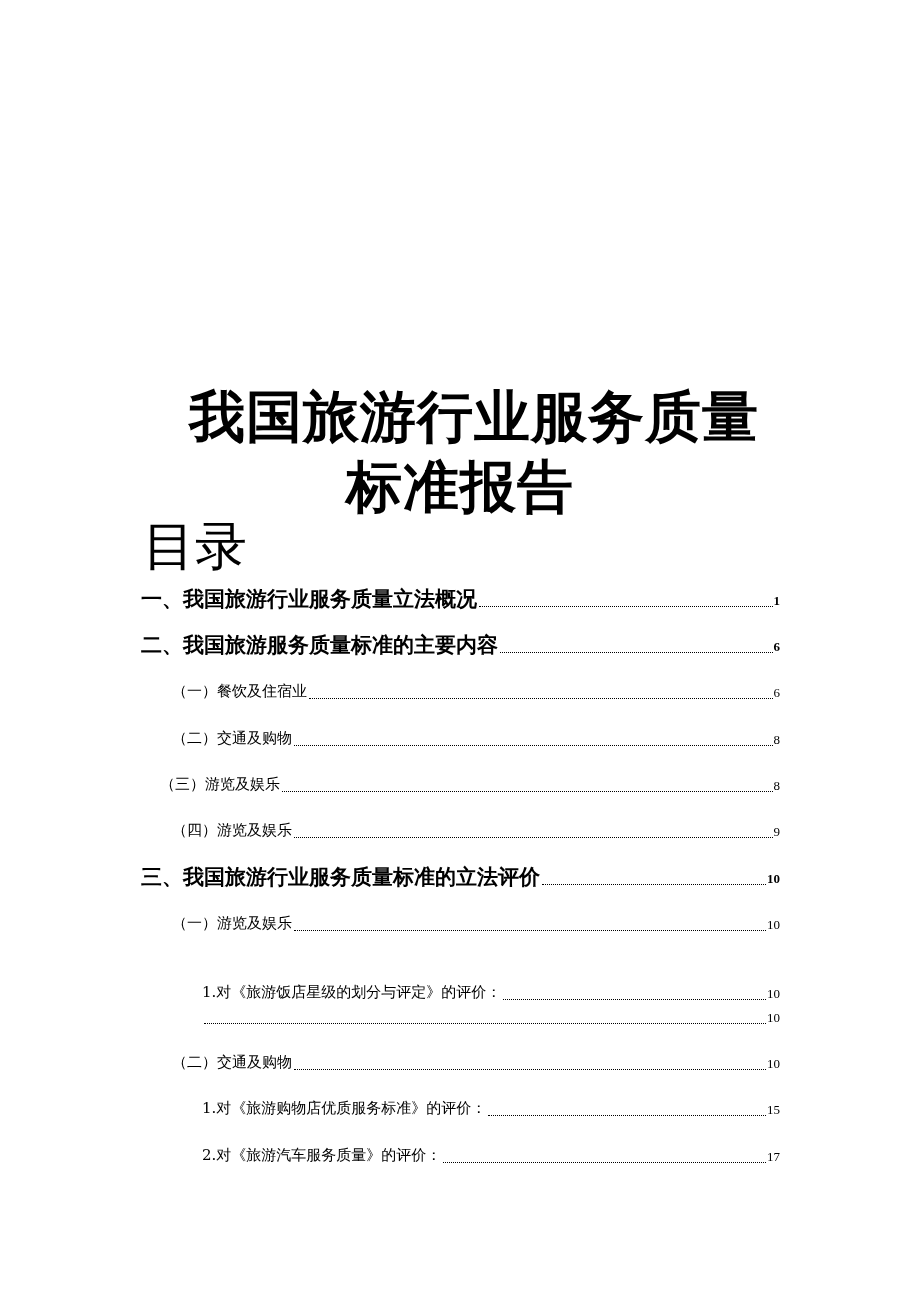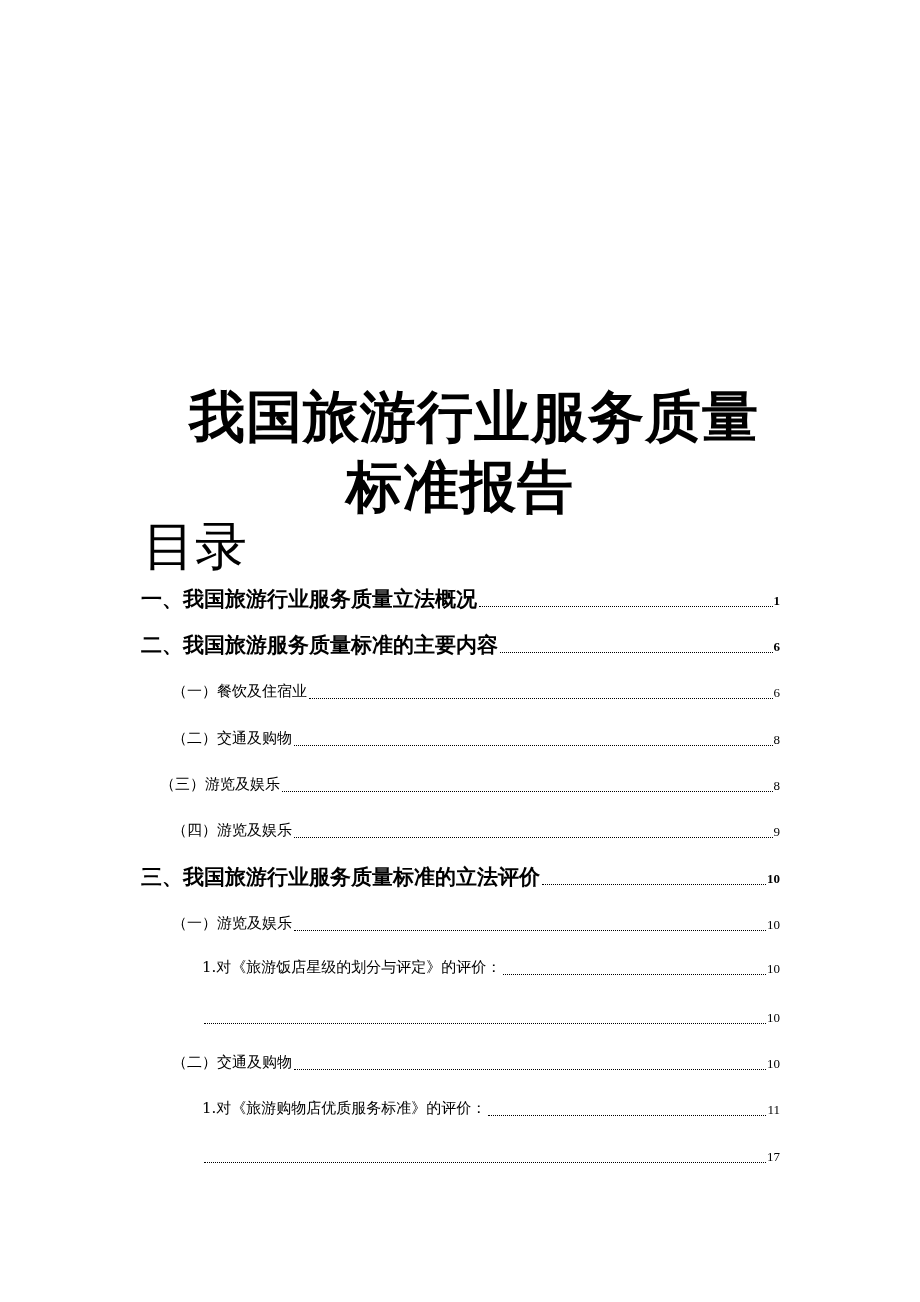--- a/index.html
+++ b/index.html
@@ -57,36 +57,37 @@
   <div class="toc-row lvl1" style="top:858px;left:141px;">
     <span class="label">三、我国旅游行业服务质量标准的立法评价</span>
     <span class="leader"></span>
     <span class="page">10</span>
   </div>
   <div class="toc-row lvl2" style="top:904px;left:172px;">
     <span class="label">（一）游览及娱乐</span>
     <span class="leader"></span>
     <span class="page">10</span>
   </div>
-  <div class="toc-row lvl3" style="top:948px;left:202px;justify-content:space-between;">
+  <div class="toc-row lvl3" style="top:973px;left:202px;justify-content:space-between;">
     <span class="label">1.对《旅游饭店星级的划分与评定》的评价：</span>
     <span class="leader"></span>
     <span class="page">10</span>
   </div>
   <div class="toc-row lvl3" style="top:997px;left:202px;">
     <span class="leader"></span>
     <span class="page">10</span>
   </div>
   <div class="toc-row lvl2" style="top:1043px;left:172px;">
     <span class="label">（二）交通及购物</span>
     <span class="leader"></span>
     <span class="page">10</span>
   </div>
   <div class="toc-row lvl3" style="top:1089px;left:202px;text-align:right;">
     <span class="label">1.对《旅游购物店优质服务标准》的评价：</span>
     <span class="leader"></span>
-    <span class="page">11</span>
+    <span class="page">15</span>
   </div>
   <div class="toc-row lvl3" style="top:1136px;left:202px;">
+    <span class="label">2.对《旅游汽车服务质量》的评价：</span>
     <span class="leader"></span>
     <span class="page">17</span>
   </div>
 </div>
 
 </body></html>

